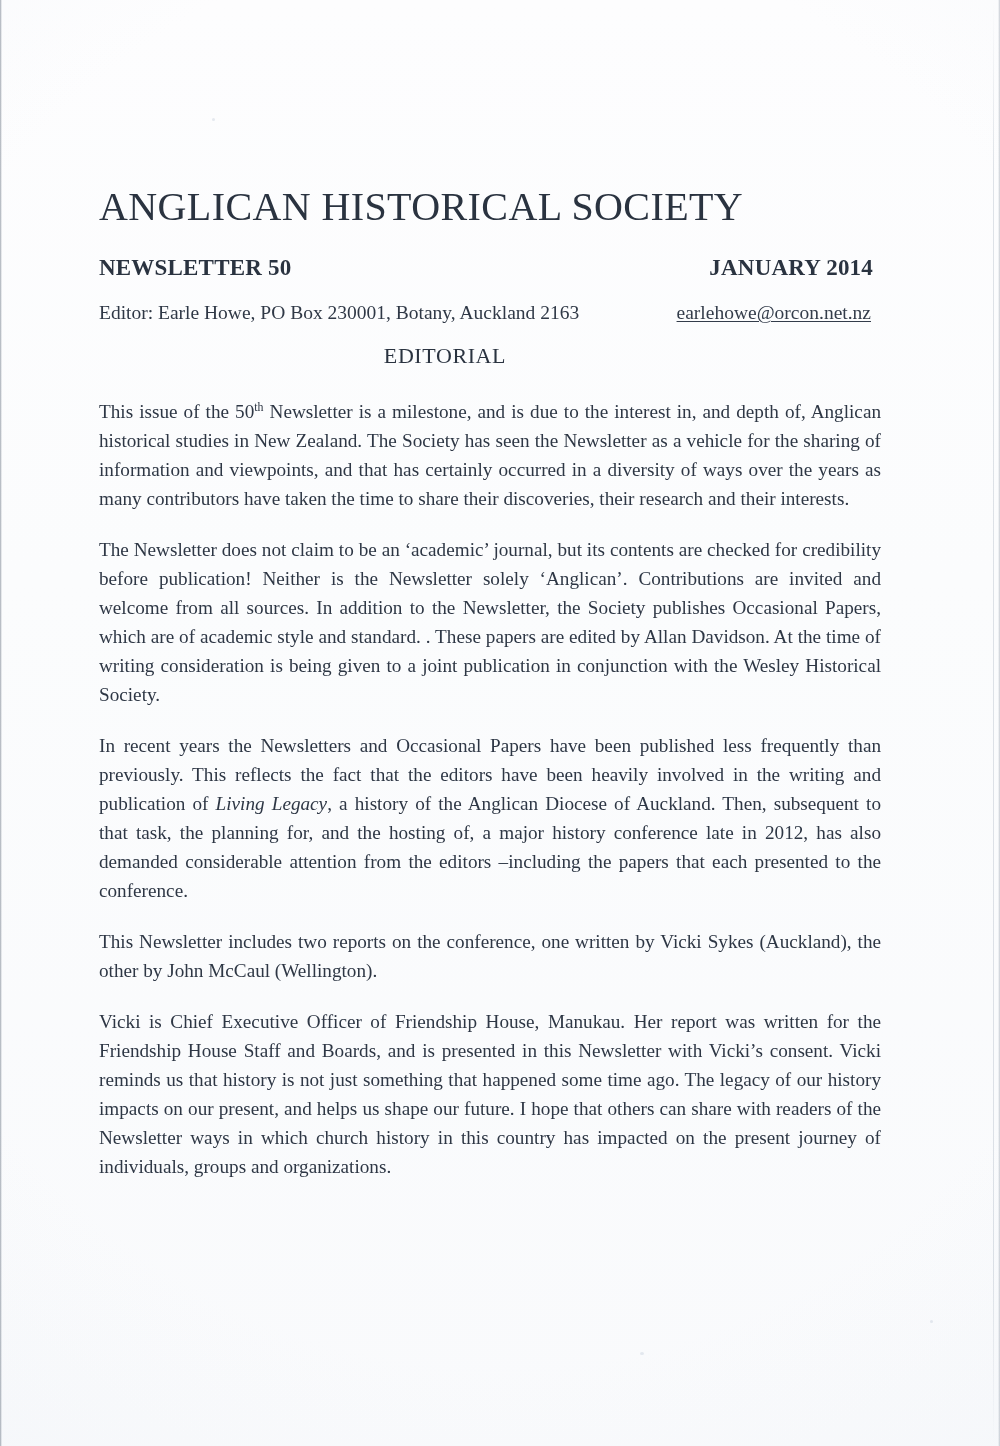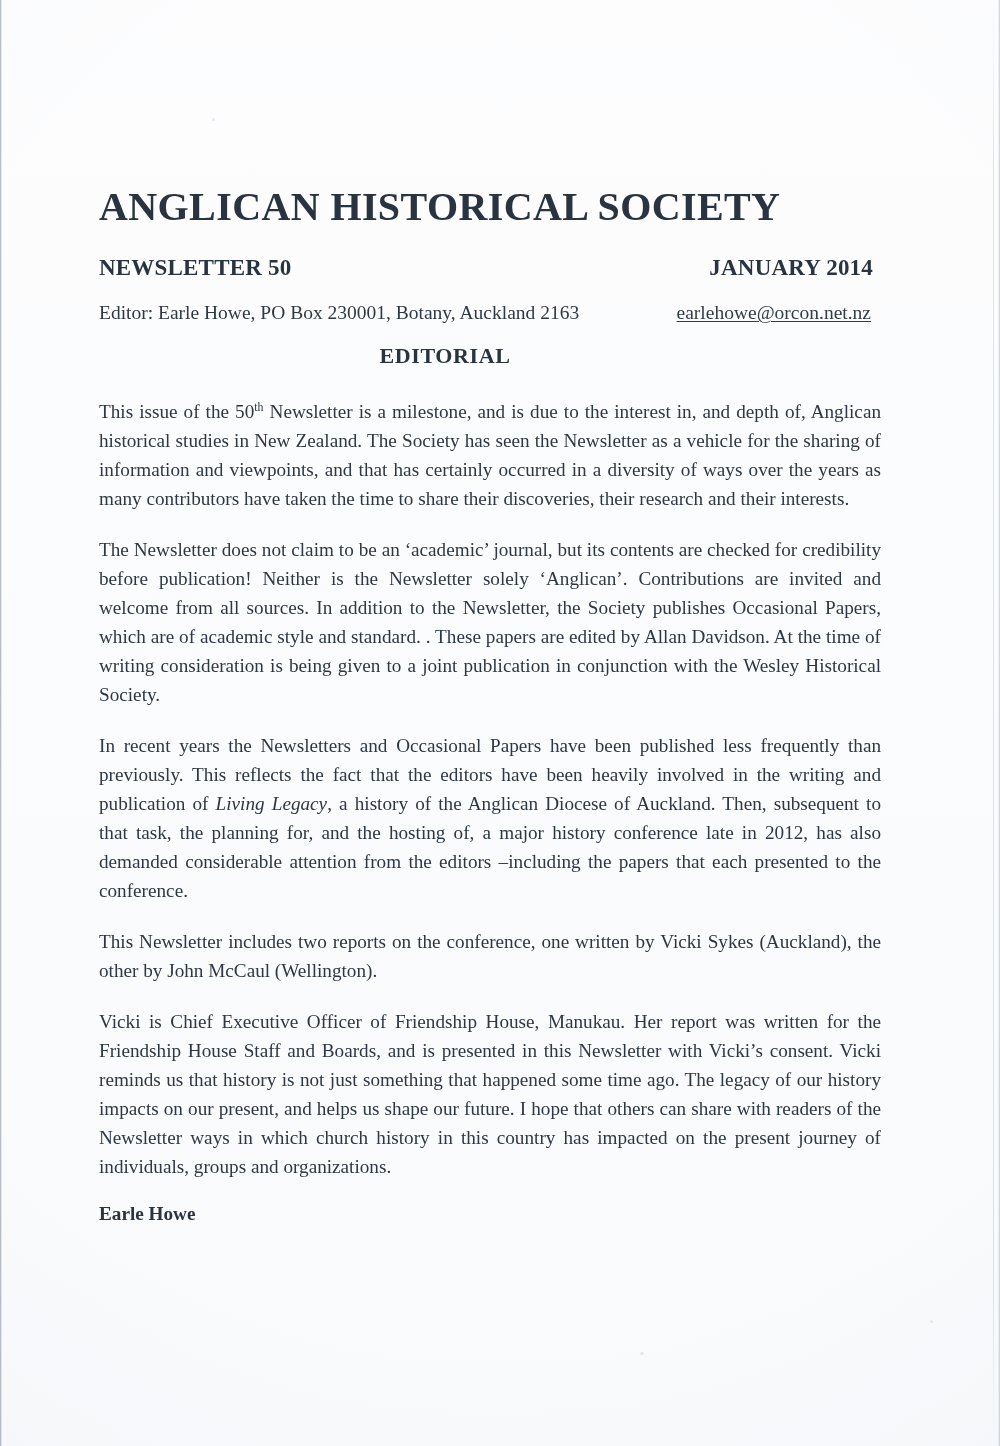--- a/index.html
+++ b/index.html
@@ -57,21 +57,21 @@
     position: absolute;
     left: 99px;
     top: 0;
     width: 782px;
   }
 
   .masthead {
     margin: 0;
     padding-top: 186px;
     font-size: 40px;
-    font-weight: bold;
+    font-weight: normal;
     letter-spacing: 0.4px;
     line-height: 1.05;
     color: #2a3340;
     white-space: nowrap;
   }
 
   .issue-row {
     display: flex;
     justify-content: space-between;
     align-items: baseline;
@@ -98,21 +98,21 @@
     color: #333c4a;
     white-space: nowrap;
     padding-right: 10px;
     cursor: pointer;
   }
 
   .section-heading {
     margin: 19px 0 0 0;
     text-align: center;
     font-size: 22px;
-    font-weight: bold;
+    font-weight: normal;
     letter-spacing: 0.6px;
     color: #2a3340;
     padding-right: 90px;
   }
 
   .body-text p {
     margin: 0 0 22px 0;
     font-size: 19.2px;
     line-height: 29px;
     text-align: justify;
@@ -179,16 +179,15 @@
 
       <p><span>In recent years the Newsletters and Occasional Papers have been published less frequently than previously. This reflects the fact that the editors have been heavily involved in the writing and publication of </span><em>Living Legacy</em><span>, a history of the Anglican Diocese of Auckland. Then, subsequent to that task, the planning for, and the hosting of, a major history conference late in 2012, has also demanded considerable attention from the editors –including the papers that each presented to the conference.</span></p>
 
 
       <p>This Newsletter includes two reports on the conference, one written by Vicki Sykes (Auckland), the other by John McCaul (Wellington).</p>
 
       <p>Vicki is Chief Executive Officer of Friendship House, Manukau. Her report was written for the Friendship House Staff and Boards, and is presented in this Newsletter with Vicki’s consent. Vicki reminds us that history is not just something that happened some time ago. The legacy of our history impacts on our present, and helps us shape our future. I hope that others can share with readers of the Newsletter ways in which church history in this country has impacted on the present journey of individuals, groups and organizations.</p>
 
     </div>
 
-    <p class="signature">Earle Howe</p>
 
   </div>
 </div>
 
 </body></html>

